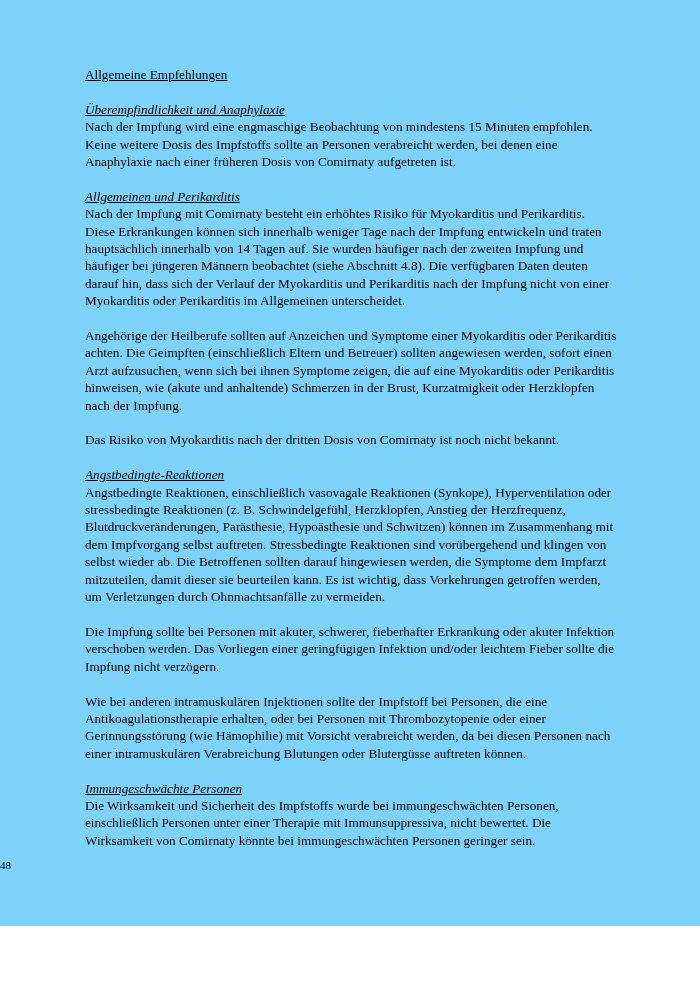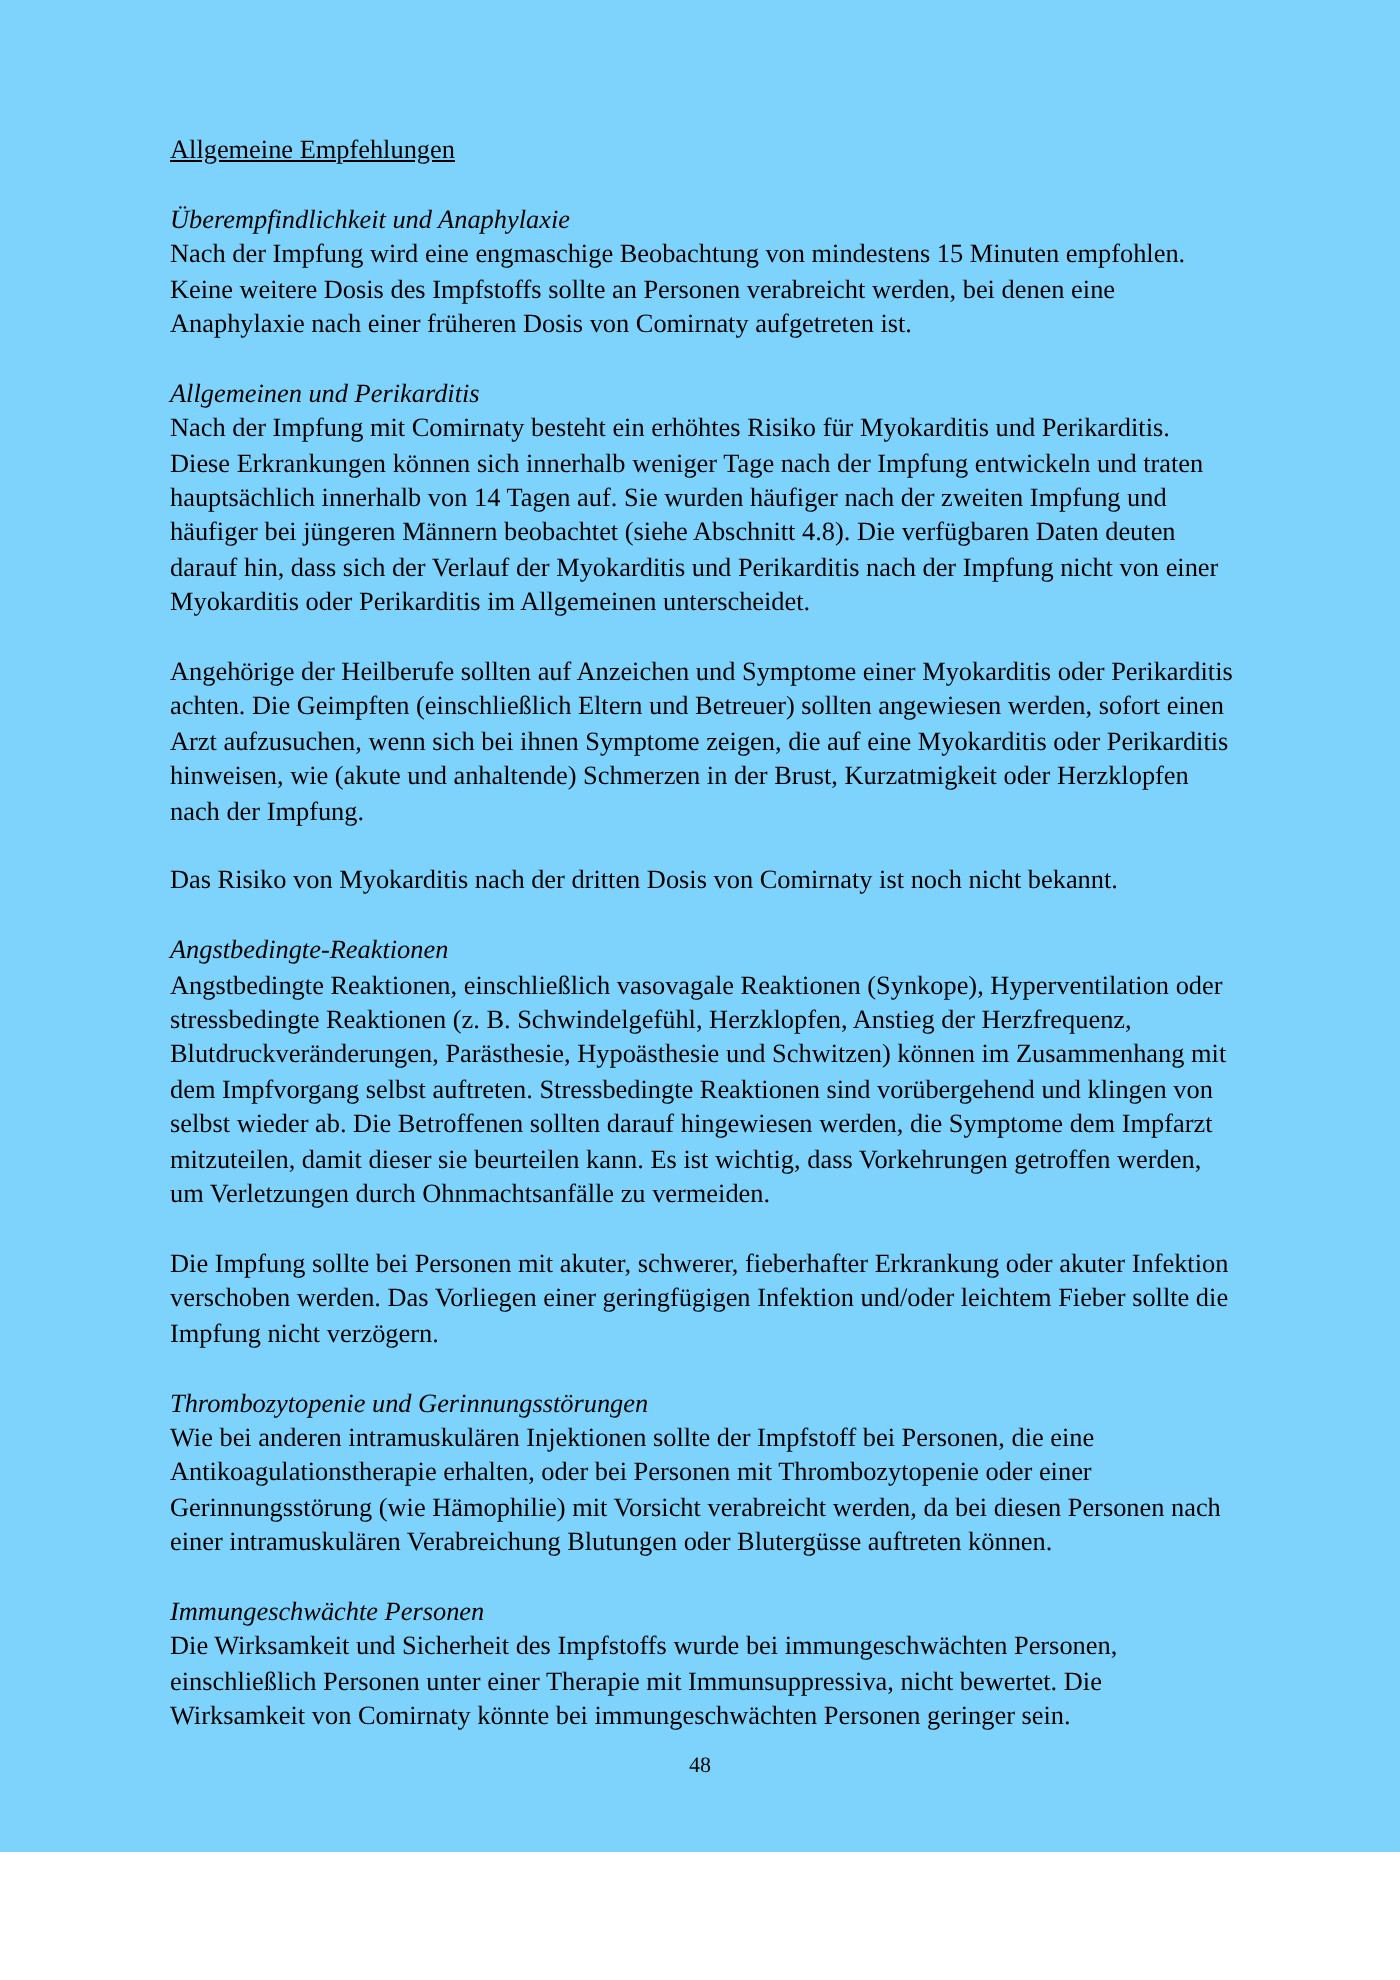--- a/index.html
+++ b/index.html
@@ -26,30 +26,30 @@
     width: 532px;
     text-align: left;
   }
   .doc-title {
     text-decoration: underline;
     margin: 0 0 17.4px 0;
   }
   .section-heading {
     font-style: italic;
     margin: 0;
+    text-decoration: underline;
   }
   .paragraph {
     margin: 0 0 17.4px 0;
   }
   .page-number {
     position: absolute;
-    bottom: 34px;
+    bottom: 52px;
     left: 0;
     width: 100%;
-    text-align: center;
     font-size: 11px;
     color: #000000;
   }
 </style>
 </head>
 <body>
 
 <div class="page">
   <div class="content">
 
@@ -70,21 +70,20 @@
     <div>
       <div class="section-heading">Angstbedingte-Reaktionen</div>
       <div class="paragraph">Angstbedingte Reaktionen, einschließlich vasovagale Reaktionen (Synkope), Hyperventilation oder stressbedingte Reaktionen (z. B. Schwindelgefühl, Herzklopfen, Anstieg der Herzfrequenz, Blutdruckveränderungen, Parästhesie, Hypoästhesie und Schwitzen) können im Zusammenhang mit dem Impfvorgang selbst auftreten. Stressbedingte Reaktionen sind vorübergehend und klingen von selbst wieder ab. Die Betroffenen sollten darauf hingewiesen werden, die Symptome dem Impfarzt mitzuteilen, damit dieser sie beurteilen kann. Es ist wichtig, dass Vorkehrungen getroffen werden, um Verletzungen durch Ohnmachtsanfälle zu vermeiden.</div>
     </div>
 
     <div>
       <div class="paragraph">Die Impfung sollte bei Personen mit akuter, schwerer, fieberhafter Erkrankung oder akuter Infektion verschoben werden. Das Vorliegen einer geringfügigen Infektion und/oder leichtem Fieber sollte die Impfung nicht verzögern.</div>
     </div>
 
     <div>
-      <div class="section-heading">Thrombozytopenie und Gerinnungsstörungen</div>
       <div class="paragraph">Wie bei anderen intramuskulären Injektionen sollte der Impfstoff bei Personen, die eine Antikoagulationstherapie erhalten, oder bei Personen mit Thrombozytopenie oder einer Gerinnungsstörung (wie Hämophilie) mit Vorsicht verabreicht werden, da bei diesen Personen nach einer intramuskulären Verabreichung Blutungen oder Blutergüsse auftreten können.</div>
     </div>
 
     <div>
       <div class="section-heading">Immungeschwächte Personen</div>
       <div class="paragraph">Die Wirksamkeit und Sicherheit des Impfstoffs wurde bei immungeschwächten Personen, einschließlich Personen unter einer Therapie mit Immunsuppressiva, nicht bewertet. Die Wirksamkeit von Comirnaty könnte bei immungeschwächten Personen geringer sein.</div>
 
     </div>
 
   </div>

